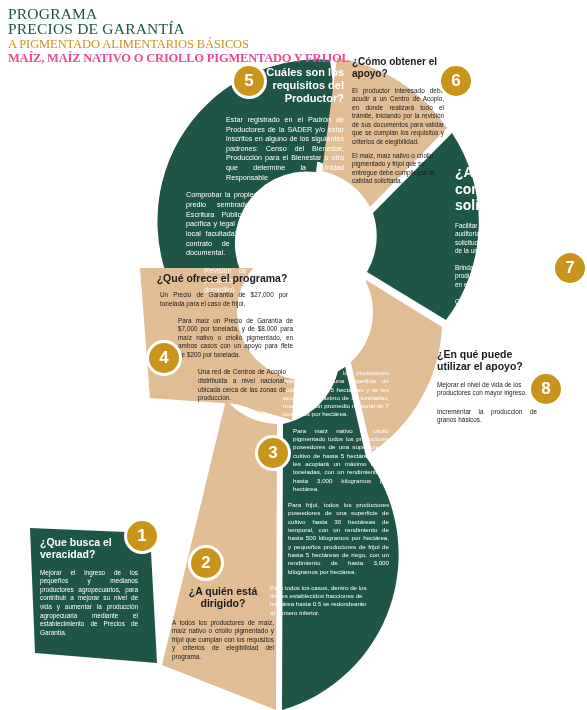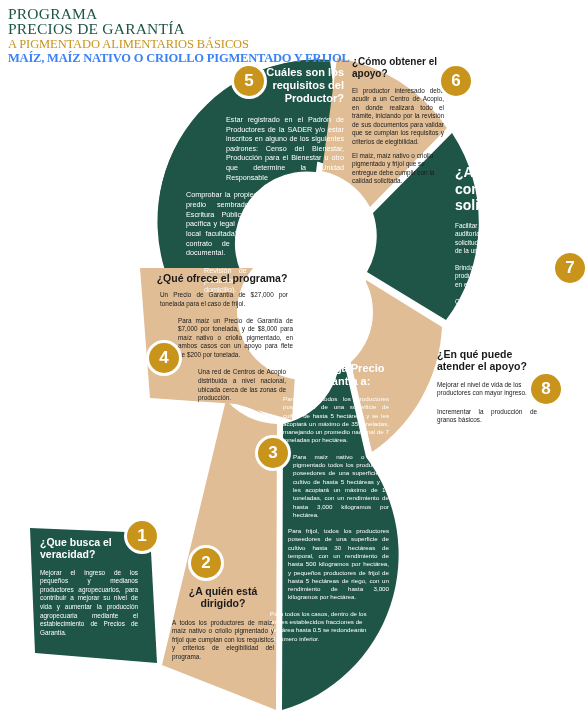--- a/index.html
+++ b/index.html
@@ -16,21 +16,21 @@
   #title-block { position:absolute; left:8px; top:6px; z-index:40;font-family:Liberation Serif, serif; }
   .t-line1, .t-line2 {
     color:#1E5546; font-size:15.5px; letter-spacing:.2px;
     line-height:15px; font-weight:400;
   }
   .t-line3 {
     color:#C8941B; font-size:12.5px; line-height:14px;
     letter-spacing:-.1px; margin-top:1px; font-weight:400;
   }
   .t-line4 {
-    color:#3b82f6; font-size:12.5px; line-height:14px;
+    color:#ec4899; font-size:12.5px; line-height:14px;
     letter-spacing:-.2px; font-weight:700; white-space:nowrap;
   }
 
   
   #donut { position:absolute; left:0; top:0; width:587px; height:710px; }
   #donut svg { position:absolute; left:0; top:0; }
 
   
   .seg-text { position:absolute; z-index:20; }
   .seg-title {
@@ -138,27 +138,26 @@
 </div>
 
 <div class="seg-text on-green" style="left:455px; top:164px; width:104px; font-size:6.4px;">
   <div class="seg-title" style="font-size:14px;">¿A qué se compromete el solicitante?</div>
   <div class="seg-p just" style="margin-top:8px;">Facilitar y atender verificaciones, auditorías, inscripciones y solicitudes de información por parte de la unidad responsable.</div>
   <div class="seg-p just" style="margin-top:8px;">Brindar con veracidad los datos productivos y personales solicitados en el registro.</div>
   <div class="seg-p just" style="margin-top:8px;">Cumplir con requisitos y disposiciones definidas en la mecánica operativa.</div>
 </div>
 
 <div class="seg-text on-tan" style="left:437px; top:348px; width:100px; font-size:6.4px;">
-  <div class="seg-title" style="font-size:10.5px;">¿En qué puede atender el apoyo?</div>
+  <div class="seg-title" style="font-size:10.5px;">¿En qué puede utilizar el apoyo?</div>
   <div class="seg-p" style="margin-top:8px;">Mejorar el nivel de vida de los productores con mayor ingreso.</div>
   <div class="seg-p just" style="margin-top:10px;">Incrementar la producción de granos básicos.</div>
 </div>
 
 <div class="seg-text on-green" style="left:283px; top:362px; width:106px; font-size:6.2px;">
-  <div class="seg-title" style="font-size:11px; margin-left:14px;">Se otorga Precio de Garantía a:</div>
   <div class="seg-p just" style="margin-top:7px;">Para maíz, todos los productores poseedores de una superficie de cultivo de hasta 5 hectáreas y se les acopiará un máximo de 35 toneladas, manejando un promedio nacional de 7 toneladas por hectárea.</div>
   <div class="seg-p just" style="margin-top:8px; margin-left:10px;">Para maíz nativo o criollo pigmentado todos los productores poseedores de una superficie de cultivo de hasta 5 hectáreas y se les acopiará un máximo de 15 toneladas, con un rendimiento de hasta 3,000 kilogramos por hectárea.</div>
   <div class="seg-p just" style="margin-top:8px; margin-left:5px;">Para frijol, todos los productores poseedores de una superficie de cultivo hasta 30 hectáreas de temporal, con un rendimiento de hasta 500 kilogramos por hectárea, y pequeños productores de frijol de hasta 5 hectáreas de riego, con un rendimiento de hasta 3,000 kilogramos por hectárea.</div>
   <div class="seg-p" style="margin-top:8px; margin-left:-13px; width:98px;">Para todos los casos, dentro de los límites establecidos fracciones de hectárea hasta 0.5 se redondearán al número inferior.</div>
 </div>
 
 <div class="seg-text on-tan" style="left:152px; top:272px; width:140px; font-size:6.4px;">
   <div class="seg-title ctr" style="font-size:10.5px;">¿Qué ofrece el programa?</div>
   <div class="seg-p just" style="margin-top:7px; margin-left:8px; width:128px;">Un Precio de Garantía de $27,000 por tonelada para el caso de frijol.</div>
   <div class="seg-p just" style="margin-top:8px; margin-left:26px; width:115px;">Para maíz un Precio de Garantía de $7,000 por tonelada, y de $8,000 para maíz nativo o criollo pigmentado, en ambos casos con un apoyo para flete de $200 por tonelada.</div>

